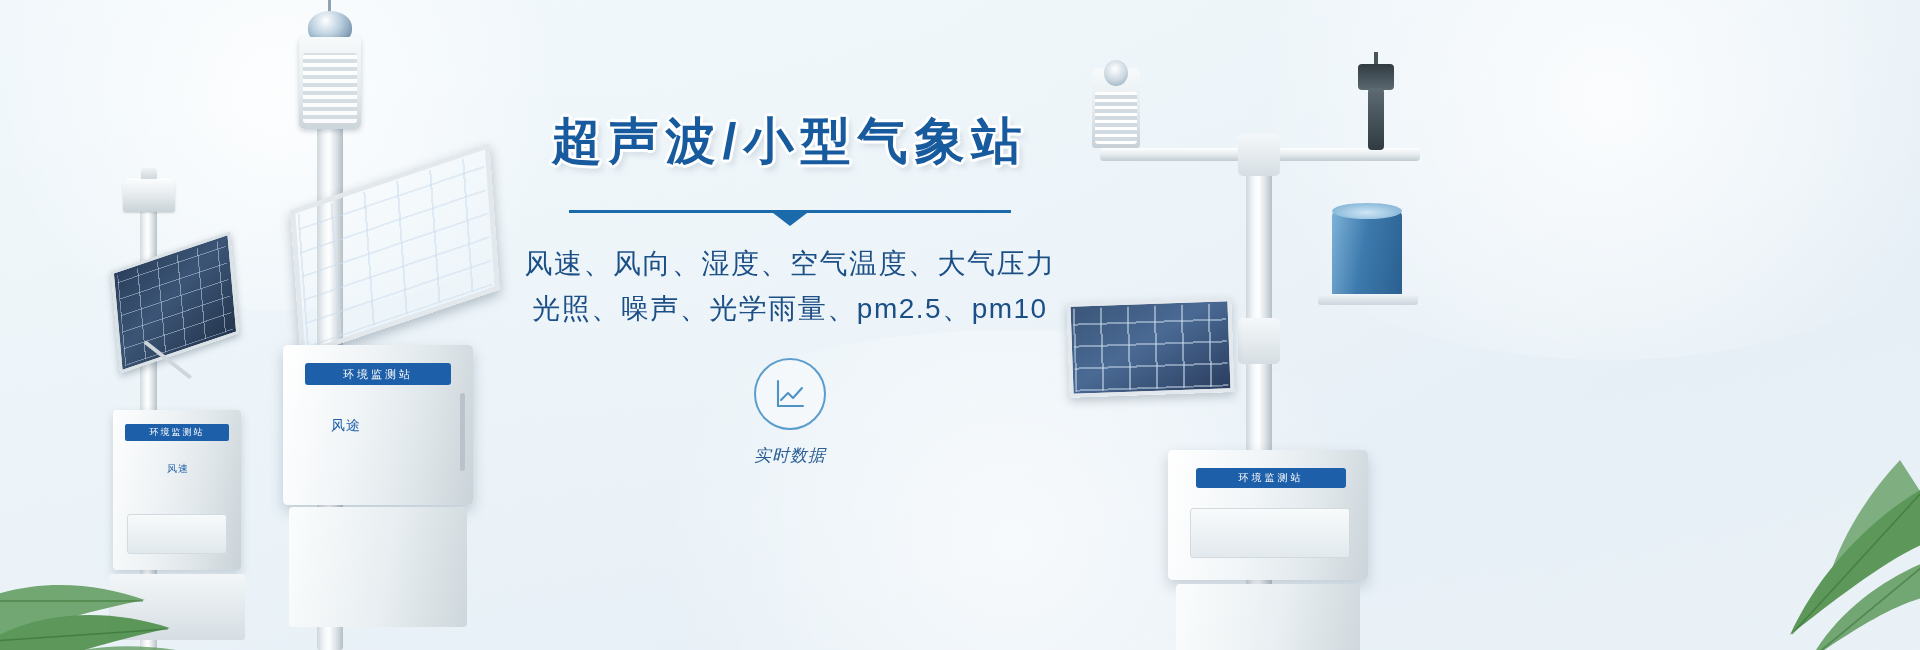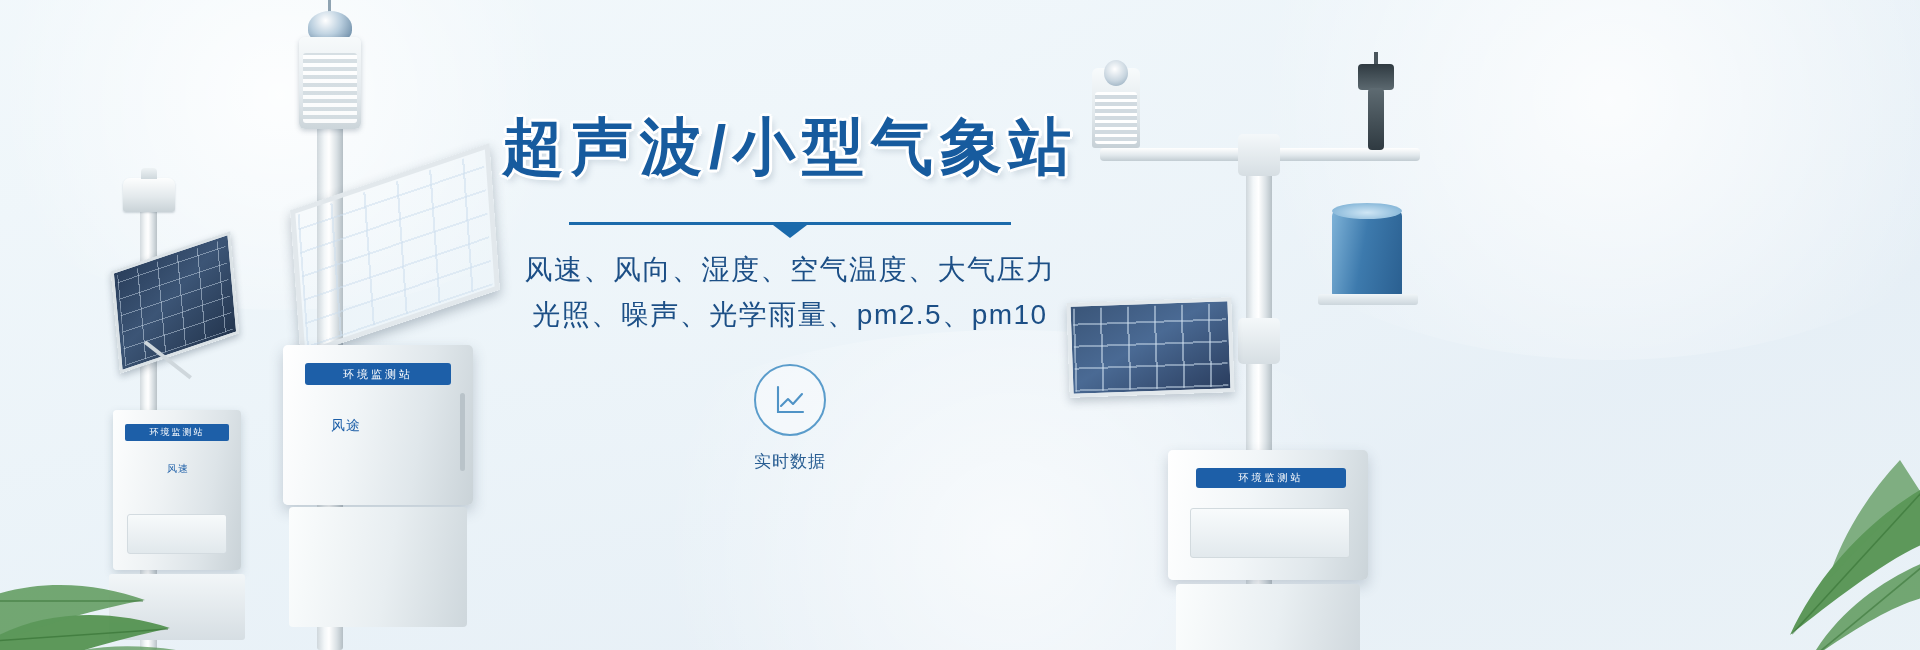--- a/index.html
+++ b/index.html
@@ -266,21 +266,21 @@
 
   
   .content{
     position:absolute; left:440px; top:0; width:700px; height:650px;
     display:flex; flex-direction:column; align-items:center;
     padding-top:116px;
     z-index:5;
   }
   .headline{
     font-family:"Liberation Sans","DejaVu Sans",sans-serif;
-    font-size:62px; font-weight:bold;
+    font-size:50px; font-weight:bold;
     color:#175b9e;
     letter-spacing:7px;
     line-height:1;
     text-shadow:
       2px 2px 0 #ffffff, -2px 2px 0 #ffffff, 2px -2px 0 #ffffff, -2px -2px 0 #ffffff,
       0 3px 0 #ffffff, 3px 0 0 #ffffff, 0 -3px 0 #ffffff, -3px 0 0 #ffffff,
       4px 5px 6px rgba(90,115,140,.25);
     white-space:nowrap;
   }
   .divider{
@@ -290,42 +290,42 @@
     background:#1b6aab;
   }
   .divider:after{
     content:""; position:absolute; left:50%; top:3px;
     transform:translateX(-50%);
     border-left:17px solid transparent;
     border-right:17px solid transparent;
     border-top:13px solid #1b6aab;
   }
   .sub{
-    margin-top:22px;
+    margin-top:28px;
     font-size:28px;
     color:#1c4f86;
     letter-spacing:1.5px;
     line-height:1.62;
     white-space:nowrap;
     text-align:center;
   }
   .features{
     margin-top:26px;
     display:flex; gap:46px; align-items:flex-start;
   }
   .feat{ width:108px; display:flex; flex-direction:column; align-items:center; }
   .feat .ring{
     width:72px; height:72px; border-radius:50%;
     border:2px solid #5a9ccb;
     display:flex; align-items:center; justify-content:center;
     background:rgba(255,255,255,.35);
   }
   .feat .flabel{
     margin-top:14px;
-    font-size:17px; color:#2a5f94; letter-spacing:1px; white-space:nowrap;
+    font-size:17px; color:#2a5f94; letter-spacing:1px; white-space:nowrap;font-style:italic;
   }
   svg.ic{ display:block; }
 </style>
 </head>
 <body>
 
 <div class="banner">
 
   <div class="sky-wash"></div>
   <div class="cloud c1"></div>

